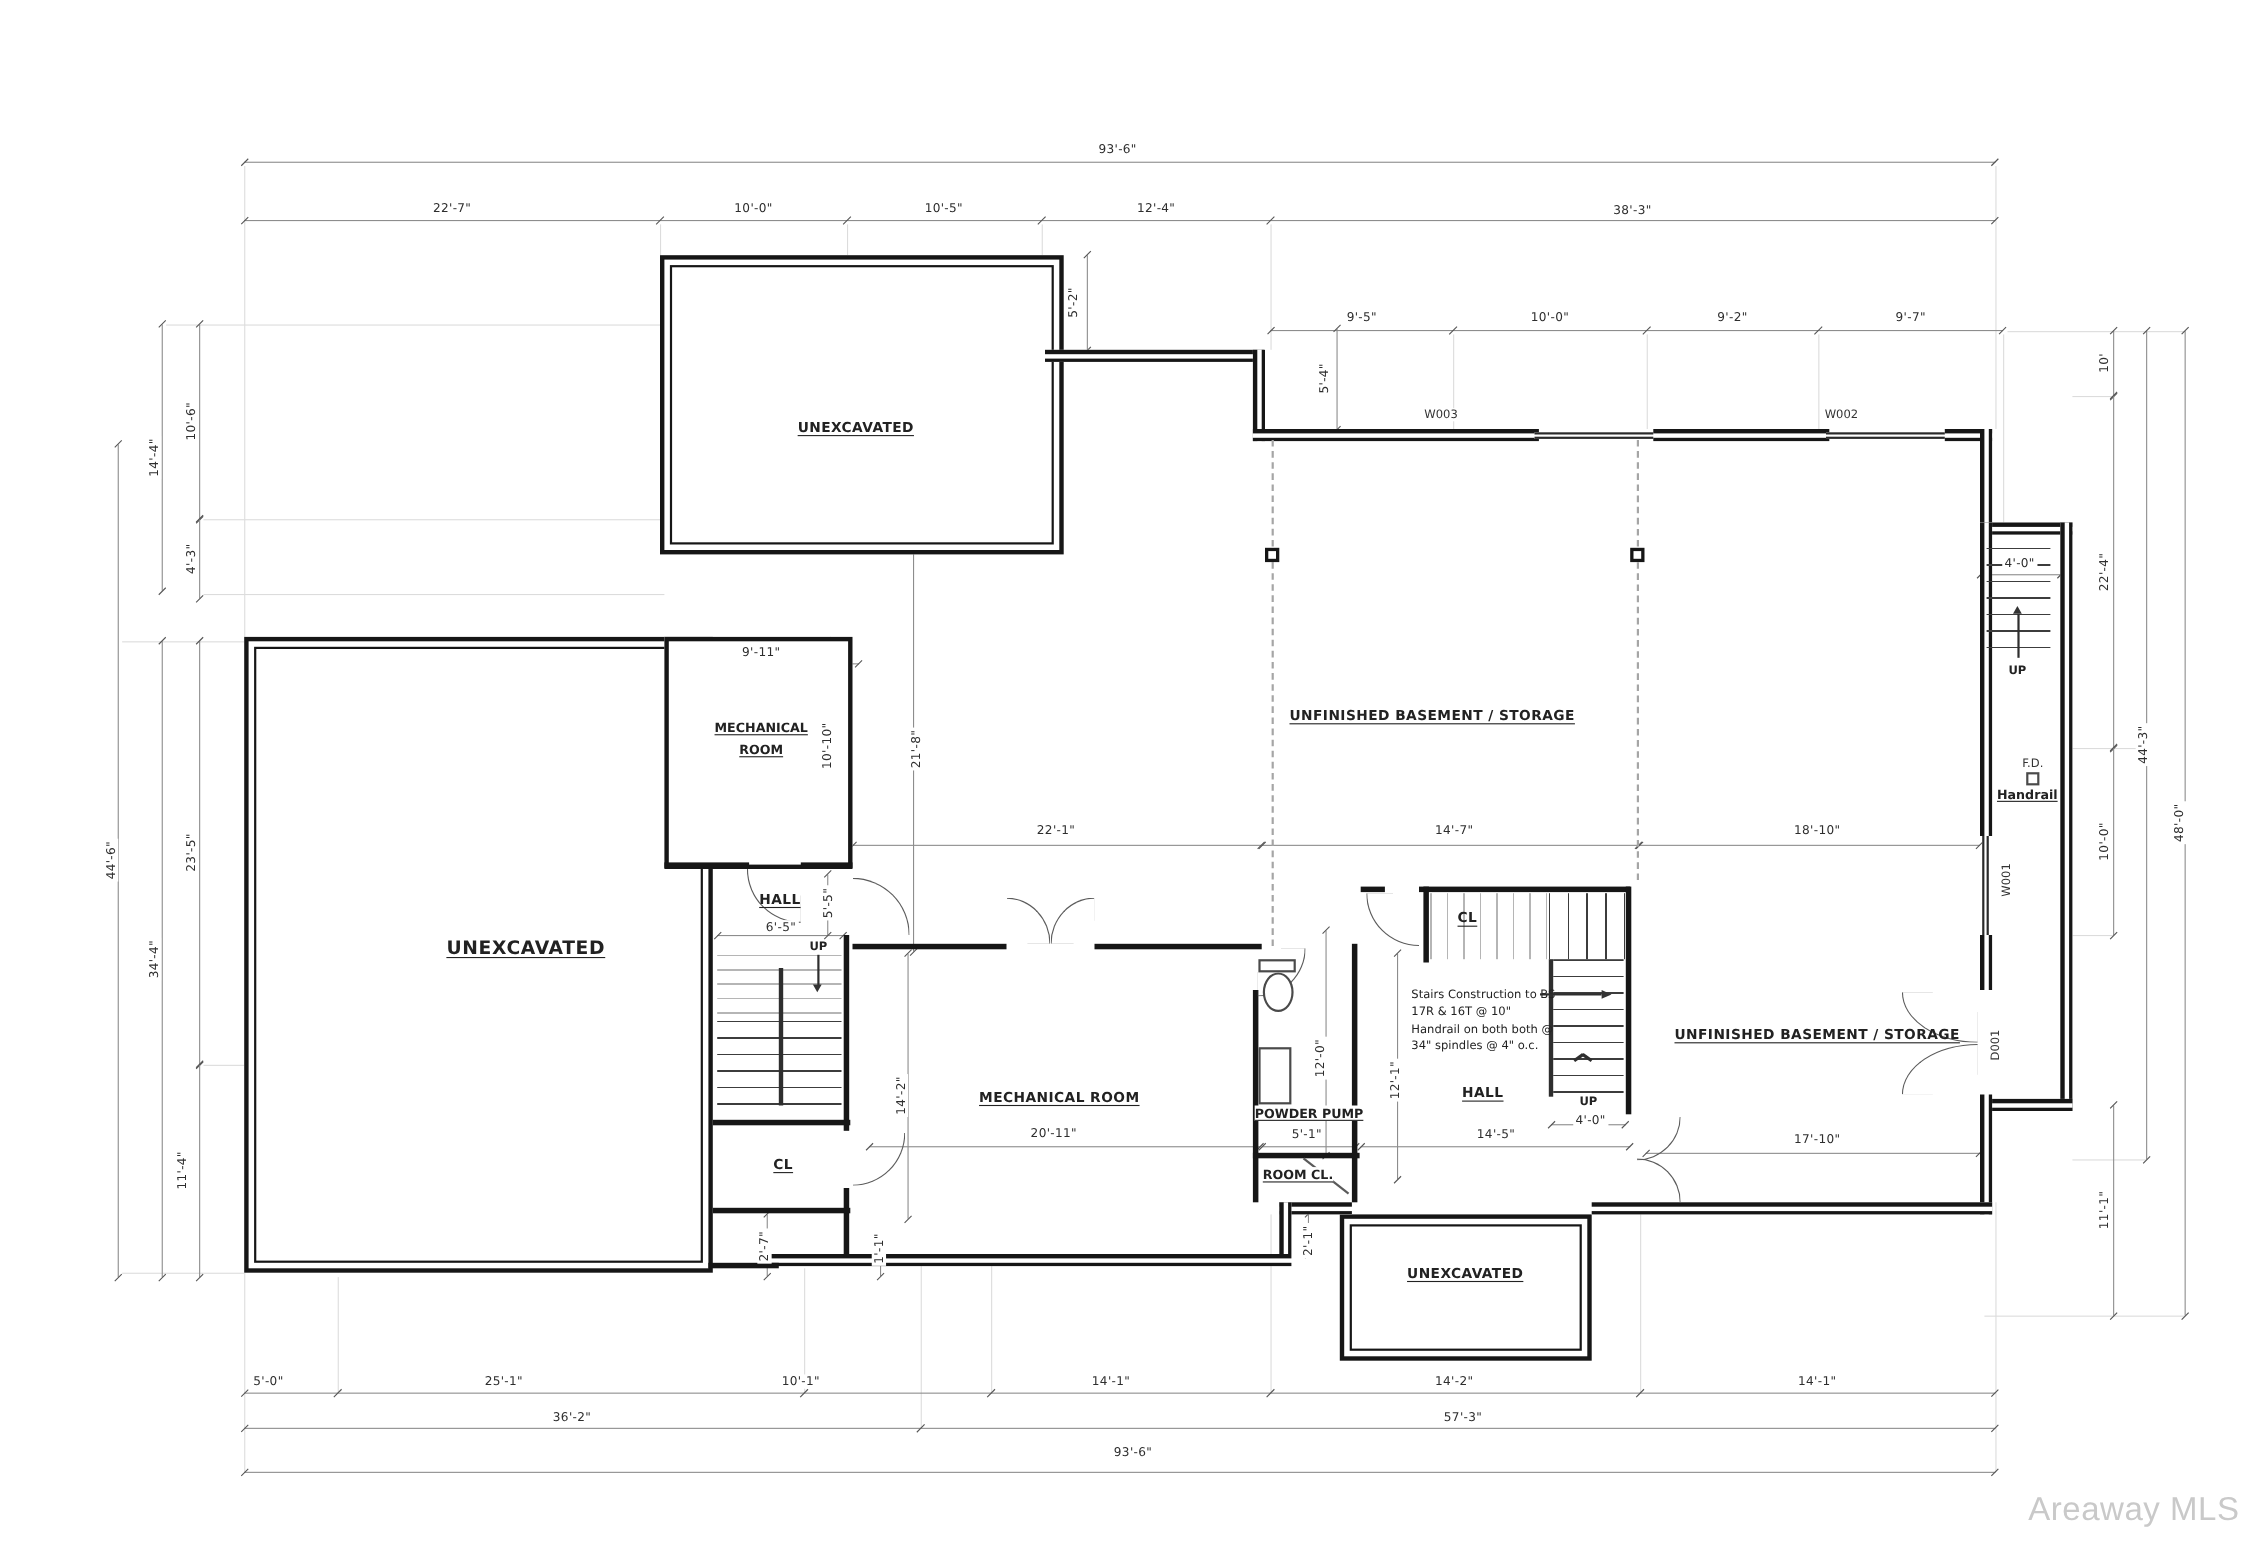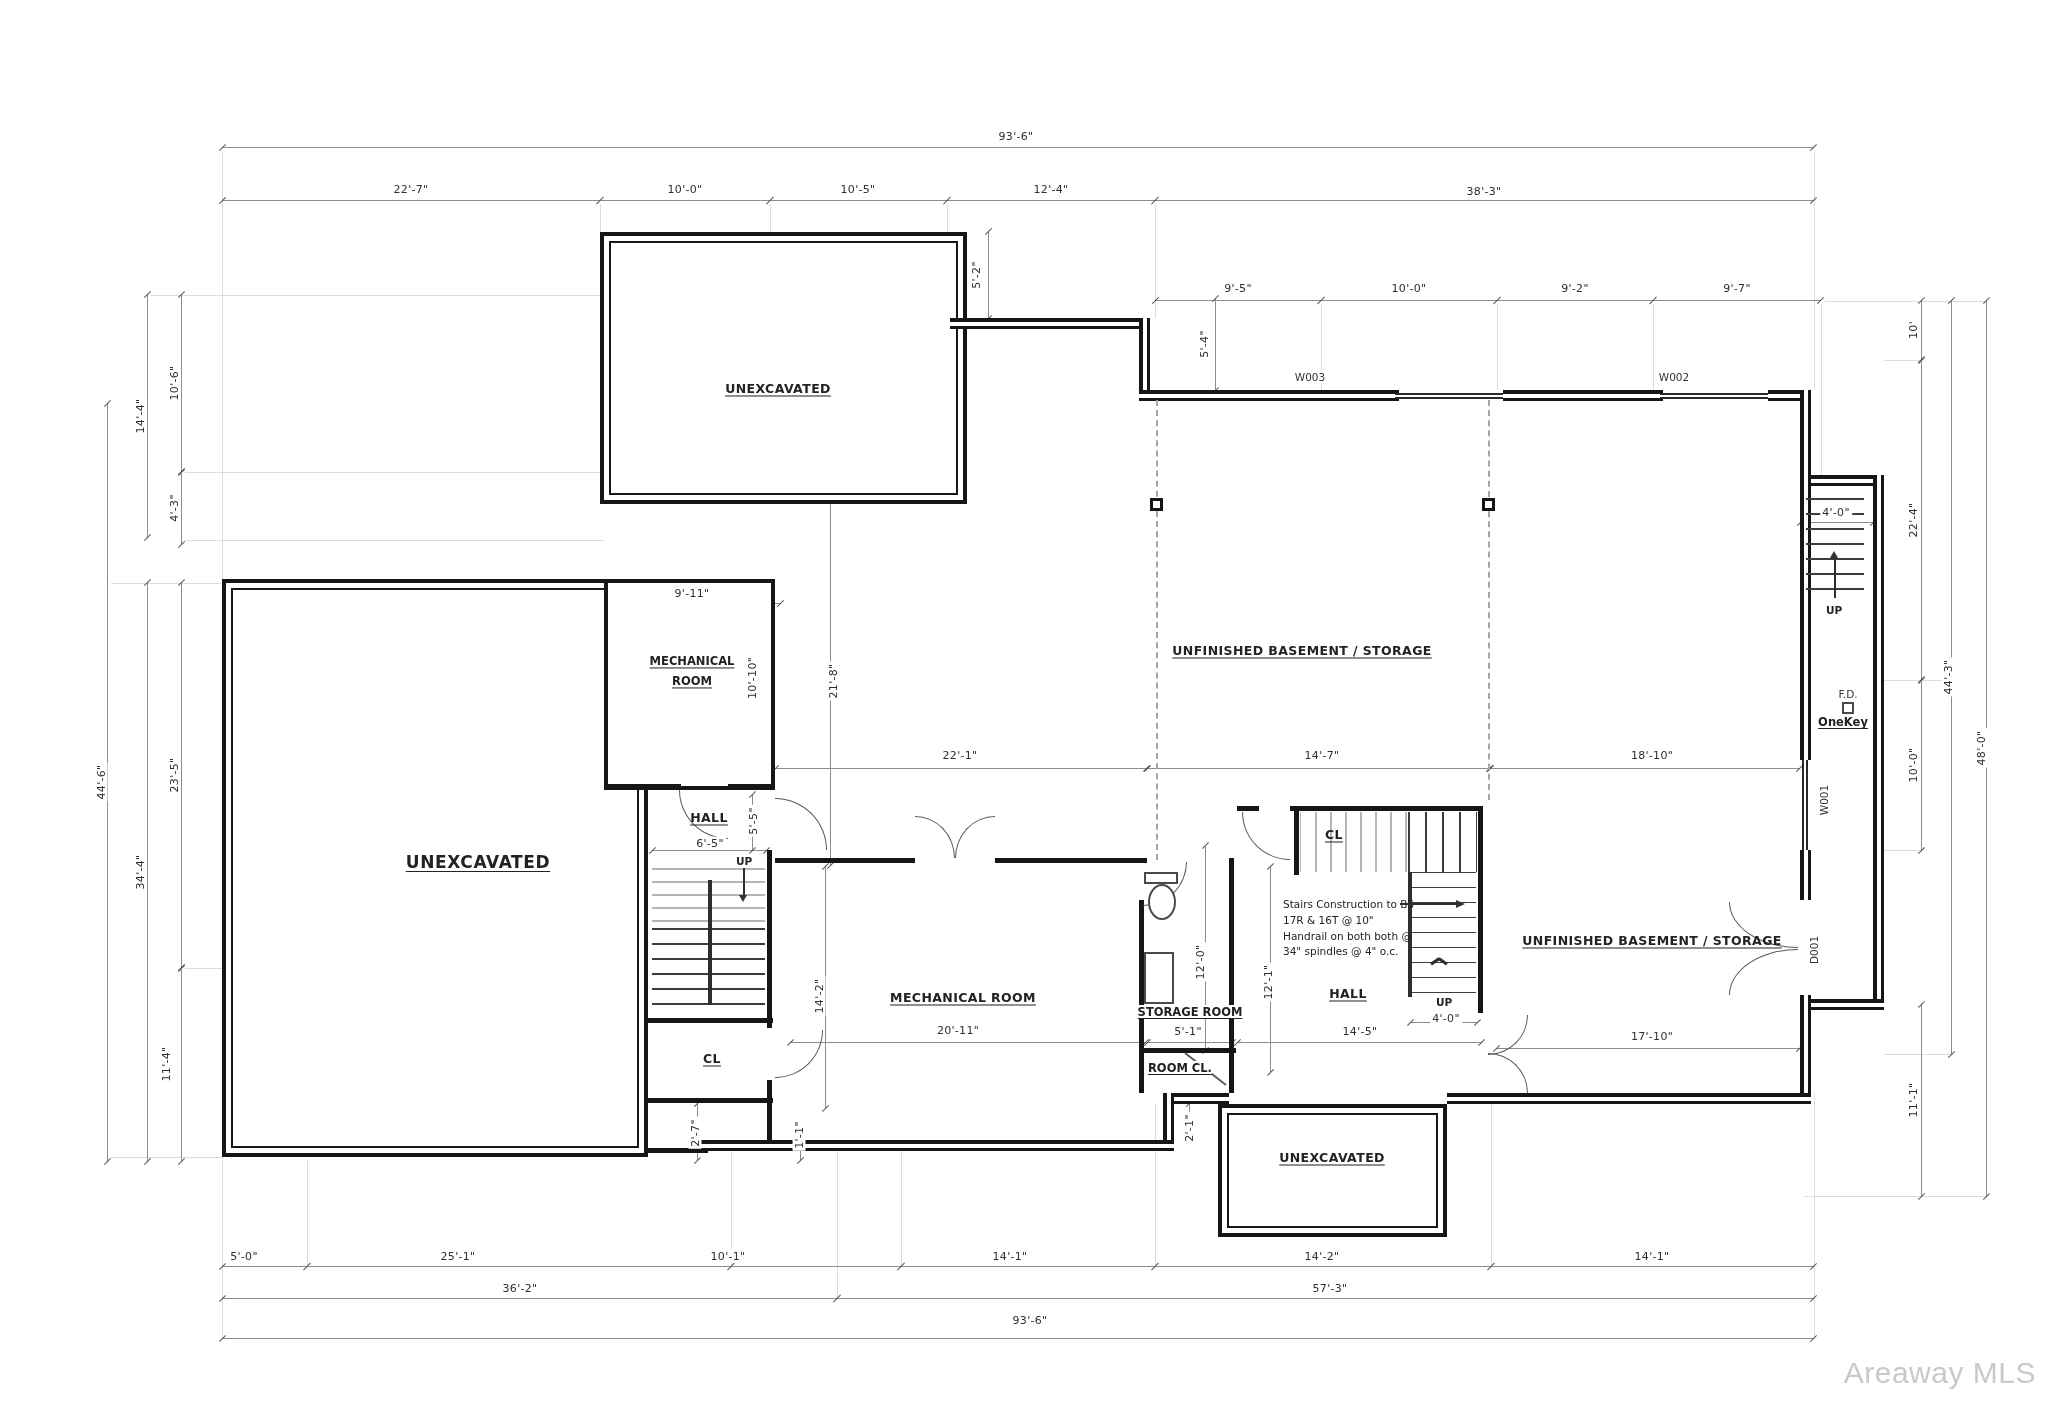--- a/index.html
+++ b/index.html
@@ -276,21 +276,21 @@
       <span class="lbl dim r" style="left: 174px; top: 775px;">23'-5"</span>
       <span class="lbl dim r" style="left: 140px; top: 872px;">34'-4"</span>
       <span class="lbl dim r" style="left: 166px; top: 1064px;">11'-4"</span>
       <span class="lbl dim r" style="left: 1913px; top: 330px;">10'</span>
       <span class="lbl dim r" style="left: 1913px; top: 520px;">22'-4"</span>
       <span class="lbl dim" style="left: 1836px; top: 512px;">4'-0"</span>
       <span class="lbl dim r" style="left: 1981px; top: 748px;">48'-0"</span>
       <span class="lbl dim r" style="left: 1948px; top: 677px;">44'-3"</span>
       <span class="lbl up" style="left: 1834px; top: 610px;">UP</span>
       <span class="lbl tag" style="left: 1848px; top: 694px;">F.D.</span>
-      <span class="lbl room-sm" style="left: 1843px; top: 722px;">OneKey</span>
+      <span class="lbl room-sm" style="left: 1843px; top: 722px;">Handrail</span>
       <span class="lbl dim r" style="left: 1913px; top: 765px;">10'-0"</span>
       <span class="lbl tag r" style="left: 1824px; top: 800px;">W001</span>
       <span class="lbl tag r" style="left: 1814px; top: 950px;">D001</span>
       <span class="lbl dim r" style="left: 1913px; top: 1100px;">11'-1"</span>
       <span class="lbl room" style="left: 778px; top: 388px;">UNEXCAVATED</span>
       <span class="lbl room-2l" style="left: 692px; top: 672px;">MECHANICAL ROOM</span>
       <span class="lbl dim" style="left: 692px; top: 593px;">9'-11"</span>
       <span class="lbl dim r" style="left: 752px; top: 678px;">10'-10"</span>
       <span class="lbl dim r" style="left: 833px; top: 681px;">21'-8"</span>
       <span class="lbl room" style="left: 1302px; top: 650px;">UNFINISHED BASEMENT / STORAGE</span>
@@ -302,21 +302,21 @@
       <span class="lbl dim r" style="left: 753px; top: 821px;">5'-5"</span>
       <span class="lbl dim" style="left: 710px; top: 843px;">6'-5"</span>
       <span class="lbl up" style="left: 744px; top: 861px;">UP</span>
       <span class="lbl dim r" style="left: 819px; top: 996px;">14'-2"</span>
       <span class="lbl room" style="left: 963px; top: 997px;">MECHANICAL ROOM</span>
       <span class="lbl dim" style="left: 958px; top: 1030px;">20'-11"</span>
       <span class="lbl room" style="left: 712px; top: 1058px;">CL</span>
       <span class="lbl dim r" style="left: 695px; top: 1133px;">2'-7"</span>
       <span class="lbl dim r" style="left: 799px; top: 1135px;">1'-1"</span>
       <span class="lbl dim r" style="left: 1200px; top: 962px;">12'-0"</span>
-      <span class="lbl room-sm" style="left: 1190px; top: 1012px;">STORAGE ROOM</span>
+      <span class="lbl room-sm" style="left: 1190px; top: 1012px;">POWDER PUMP</span>
       <span class="lbl dim" style="left: 1188px; top: 1031px;">5'-1"</span>
       <span class="lbl room-sm" style="left: 1180px; top: 1068px;">ROOM CL.</span>
       <span class="lbl dim r" style="left: 1268px; top: 982px;">12'-1"</span>
       <span class="lbl room" style="left: 1334px; top: 834px;">CL</span>
       <span class="lbl room" style="left: 1348px; top: 993px;">HALL</span>
       <span class="lbl dim" style="left: 1360px; top: 1031px;">14'-5"</span>
       <span class="lbl up" style="left: 1444px; top: 1002px;">UP</span>
       <span class="lbl dim" style="left: 1446px; top: 1018px;">4'-0"</span>
       <span class="lbl room" style="left: 1652px; top: 940px;">UNFINISHED BASEMENT / STORAGE</span>
       <span class="lbl dim" style="left: 1652px; top: 1036px;">17'-10"</span>

